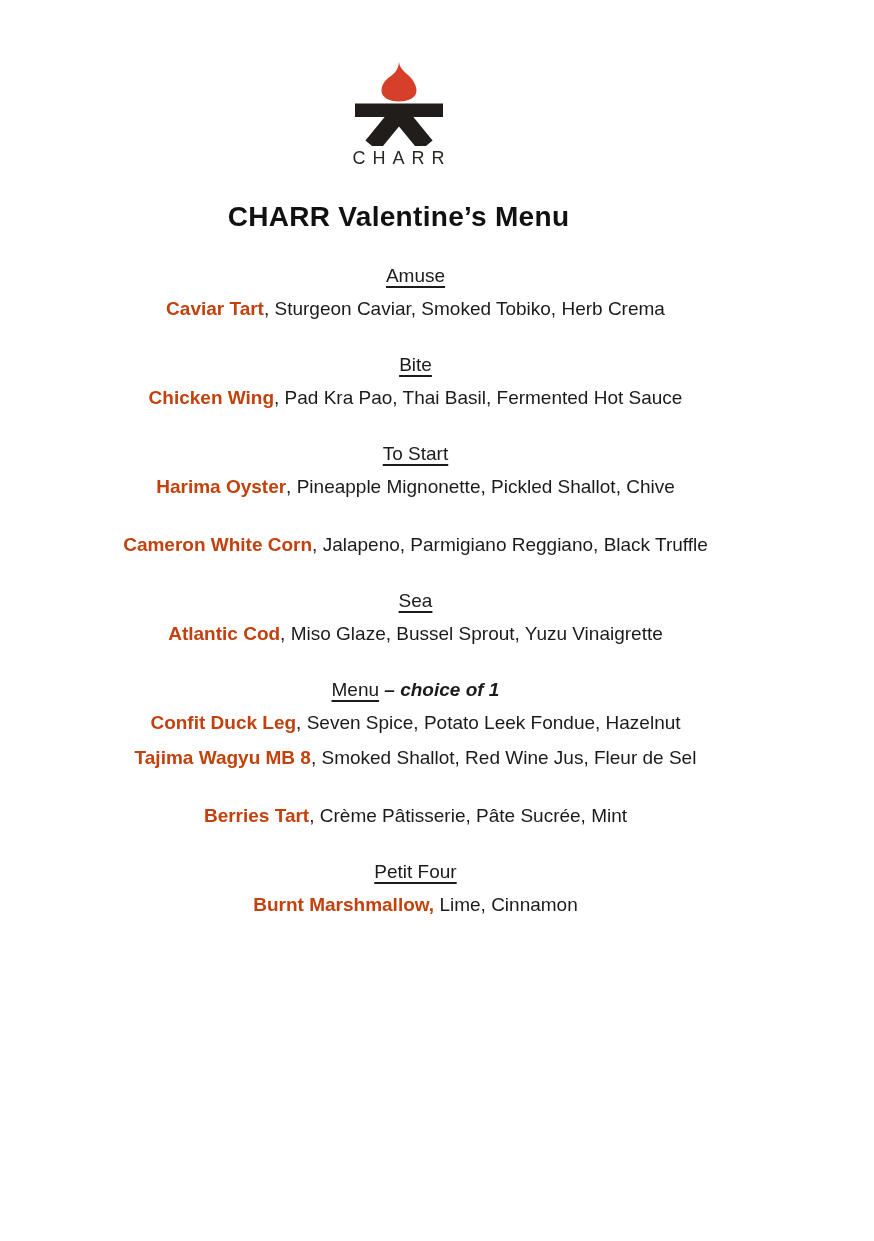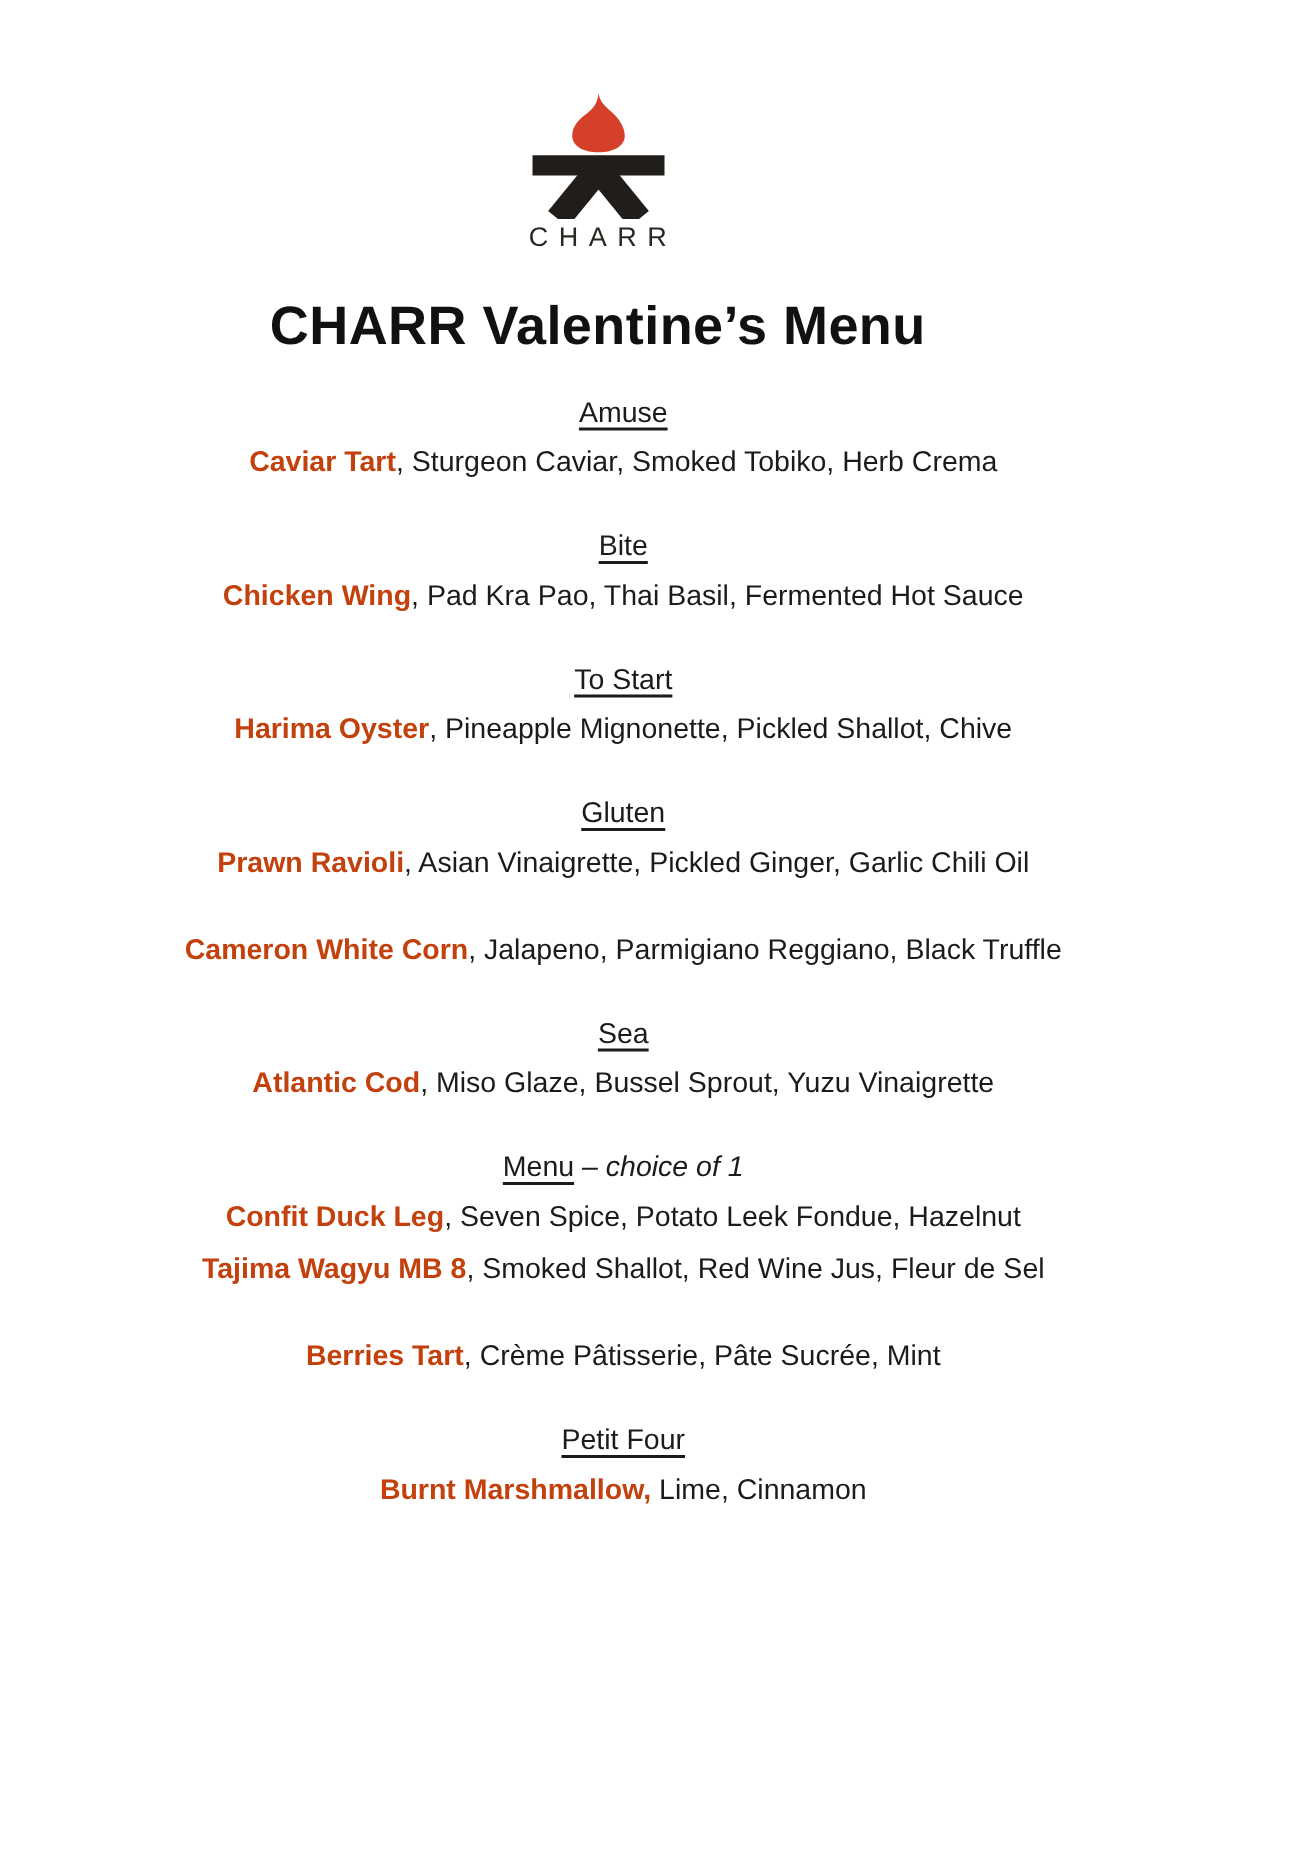--- a/index.html
+++ b/index.html
@@ -29,42 +29,42 @@
     margin-top: 2px;
     font-size: 18px;
     font-weight: 500;
     letter-spacing: 7px;
     padding-left: 7px; 
     color: #2b2723;
   }
   
   .menu-title {
     margin-top: 30px;
-    font-size: 36px;
+    font-size: 28px;
     line-height: 36px;
     font-weight: bold;
     letter-spacing: 0.3px;
     color: #111111;
   }
   
   .sections { margin-top: 30px; }
   .section { margin-bottom: 32px; padding-left: 34px; }
   .section-header-line {
     font-size: 19px;
     line-height: 22px;
     color: #1d1b1a;
   }
   .section-header {
     text-decoration: underline;
     text-decoration-thickness: 1.5px;
     text-underline-offset: 4px;
   }
   .section-note {
     font-style: italic;
-    font-weight: normal;
+    font-weight: bold;
     text-align: right;
   }
   .menu-item {
     font-size: 19px;
     line-height: 26px;
     margin-top: 9px;
     color: #1d1b1a;
   }
   .item-name { font-weight: bold; color: #c2410c; }
 </style>
@@ -103,24 +103,20 @@
     <div class="section">
       <div class="section-header-line"><span class="section-header">Bite</span></div>
       <div class="menu-item"><span class="item-name">Chicken Wing</span><span>, Pad Kra Pao, Thai Basil, Fermented Hot Sauce</span></div>
     </div>
 
     <div class="section">
       <div class="section-header-line"><span class="section-header">To Start</span></div>
       <div class="menu-item"><span class="item-name">Harima Oyster</span><span>, Pineapple Mignonette, Pickled Shallot, Chive</span></div>
     </div>
 
-    <div class="section">
-      <div class="section-header-line"><span class="section-header">Gluten</span></div>
-      <div class="menu-item"><span class="item-name">Prawn Ravioli</span><span>, Asian Vinaigrette, Pickled Ginger, Garlic Chili Oil</span></div>
-    </div>
 
     <div class="section">
       <div class="menu-item"><span class="item-name">Cameron White Corn</span><span>, Jalapeno, Parmigiano Reggiano, Black Truffle</span></div>
     </div>
 
     <div class="section">
       <div class="section-header-line"><span class="section-header">Sea</span></div>
       <div class="menu-item"><span class="item-name">Atlantic Cod</span><span>, Miso Glaze, Bussel Sprout, Yuzu Vinaigrette</span></div>
     </div>
 

